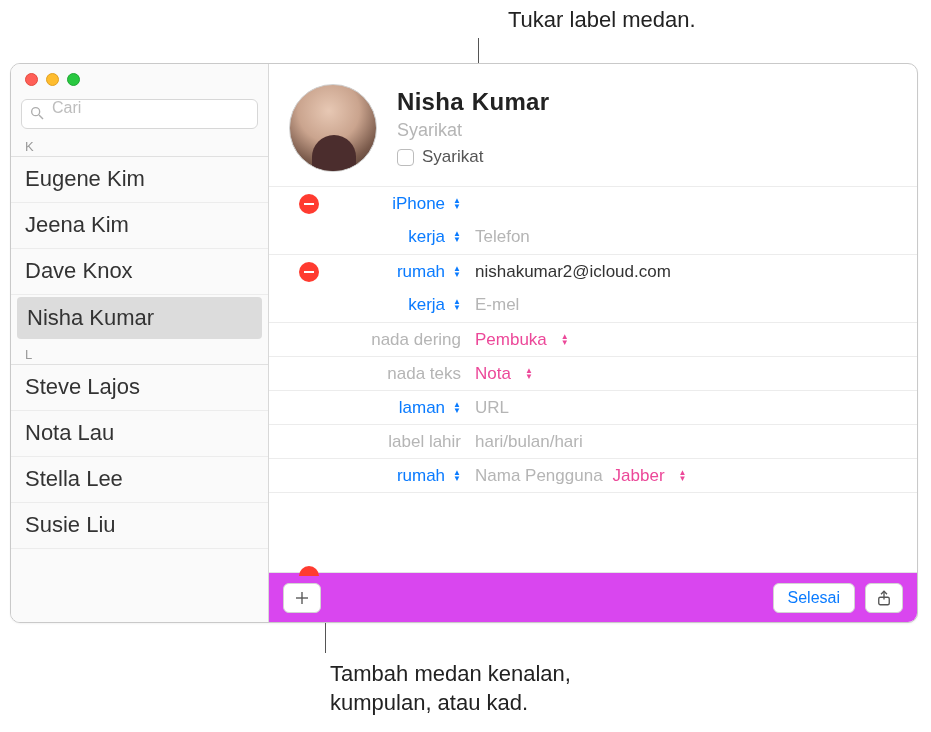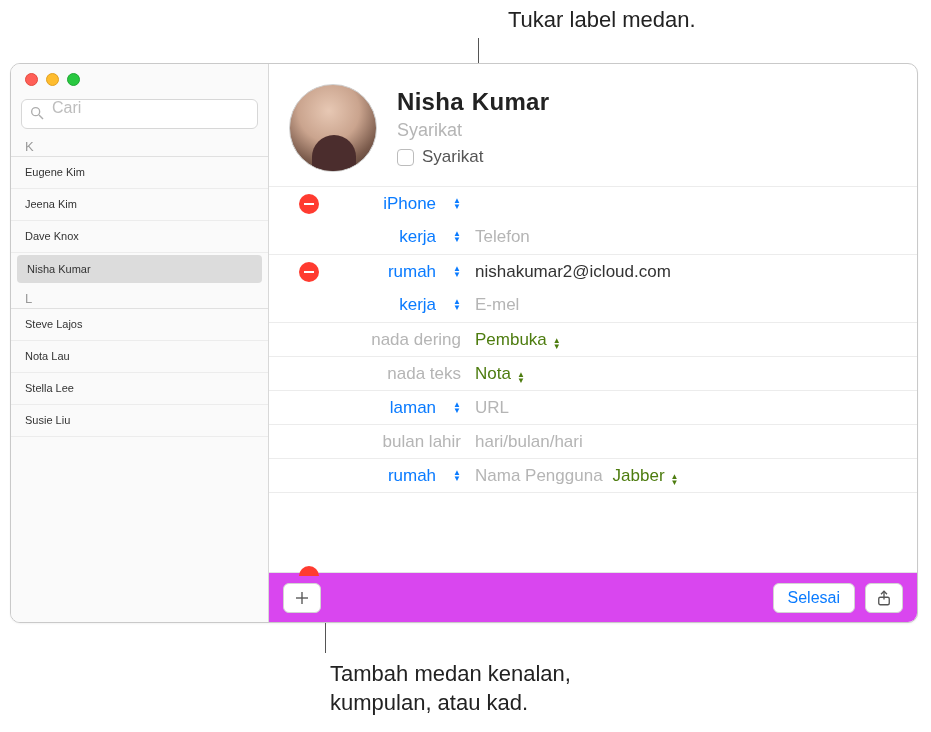--- a/index.html
+++ b/index.html
@@ -87,21 +87,21 @@
     color: #9a9a9a;
     padding: 6px 14px 2px 14px;
     border-bottom: 1px solid #e0e0e0;
     margin: 0 0 0 0;
     letter-spacing: 0.5px;
   }
   .clist { list-style: none; }
   .clist li {
     padding: 9px 14px 10px 14px;
     border-bottom: 1px solid #ececec;
-    font-size: 11px;
+    font-size: 22px;
     color: #333;
     cursor: default;
   }
   .clist li.selected {
     background: #dcdcdc;
     border-radius: 4px;
     margin: 2px 6px;
     padding: 8px 10px;
     border-bottom: none;
   }
@@ -205,43 +205,43 @@
     display: flex; align-items: center; justify-content: center;
     margin-left: 30px;
     flex: none;
   }
   .remove-btn .bar { width: 10px; height: 2px; background: #fff; }
   .remove-spacer { width: 20px; margin-left: 30px; flex: none; }
 
   .label-btn {
     display: inline-flex;
     align-items: center;
-    gap: 15px;
+    gap: 6px;
     font-size: 17px;
     cursor: default;
     padding: 2px 2px;
   }
   .label-btn.blue { color: #0a7bff; }
   .label-btn.grey { color: #b5b5b5; }
   .stepper {
     display: inline-flex;
     flex-direction: column;
     line-height: 5px;
     color: inherit;
     font-size: 8px;
     margin-left: 2px;
   }
   .stepper span { height: 6px; }
 
   .select-pill {
     display: inline-flex;
-    align-items: flex-end;
-    gap: 4px;
+    align-items: center;
+    gap: 12px;
     font-size: 17px;
-    color: #4d7c0f;
+    color: #ec4899;
   }
 
   .half-remove {
     position: absolute;
     left: 30px;
     bottom: 46px;
     width: 20px; height: 10px;
     background: #ff3b30;
     border-radius: 10px 10px 0 0;
     overflow: hidden;
@@ -452,21 +452,21 @@
                 </span>
             </div>
           </div>
           <div class="fright ph">URL</div>
         </div>
 
         <div class="frow">
           <div class="fleft">
             <div class="remove-spacer"></div>
             <div style="flex:1"></div>
-            <div class="label-btn grey">bulan lahir</div>
+            <div class="label-btn grey">label lahir</div>
           </div>
           <div class="fright ph">hari/bulan/hari</div>
         </div>
 
         <div class="frow">
           <div class="fleft">
             <div class="remove-spacer"></div>
             <div style="flex:1"></div>
             <div class="label-btn blue">
               <span>rumah</span>

